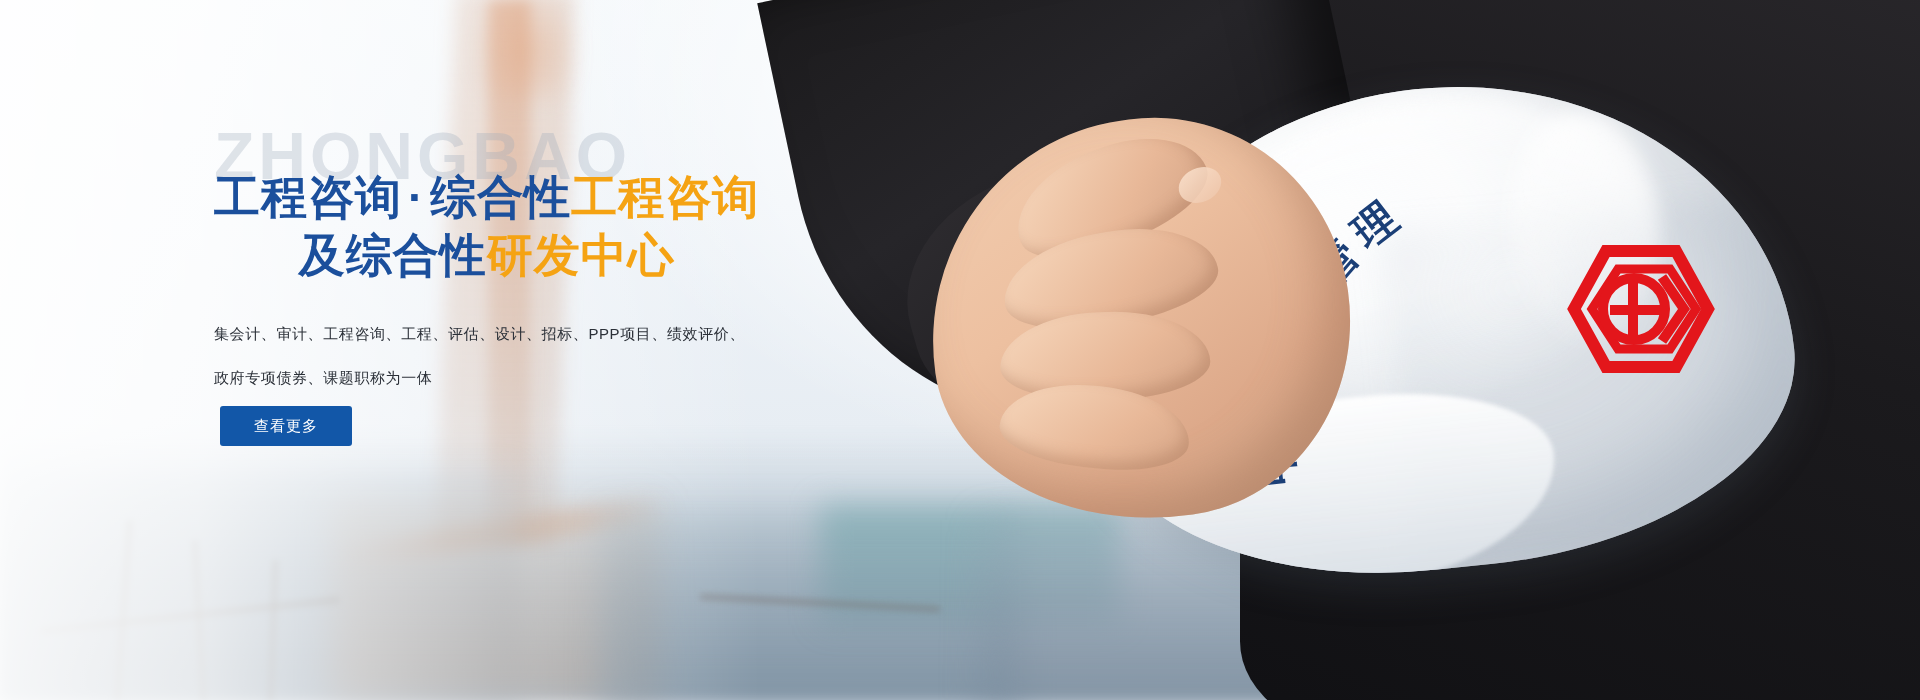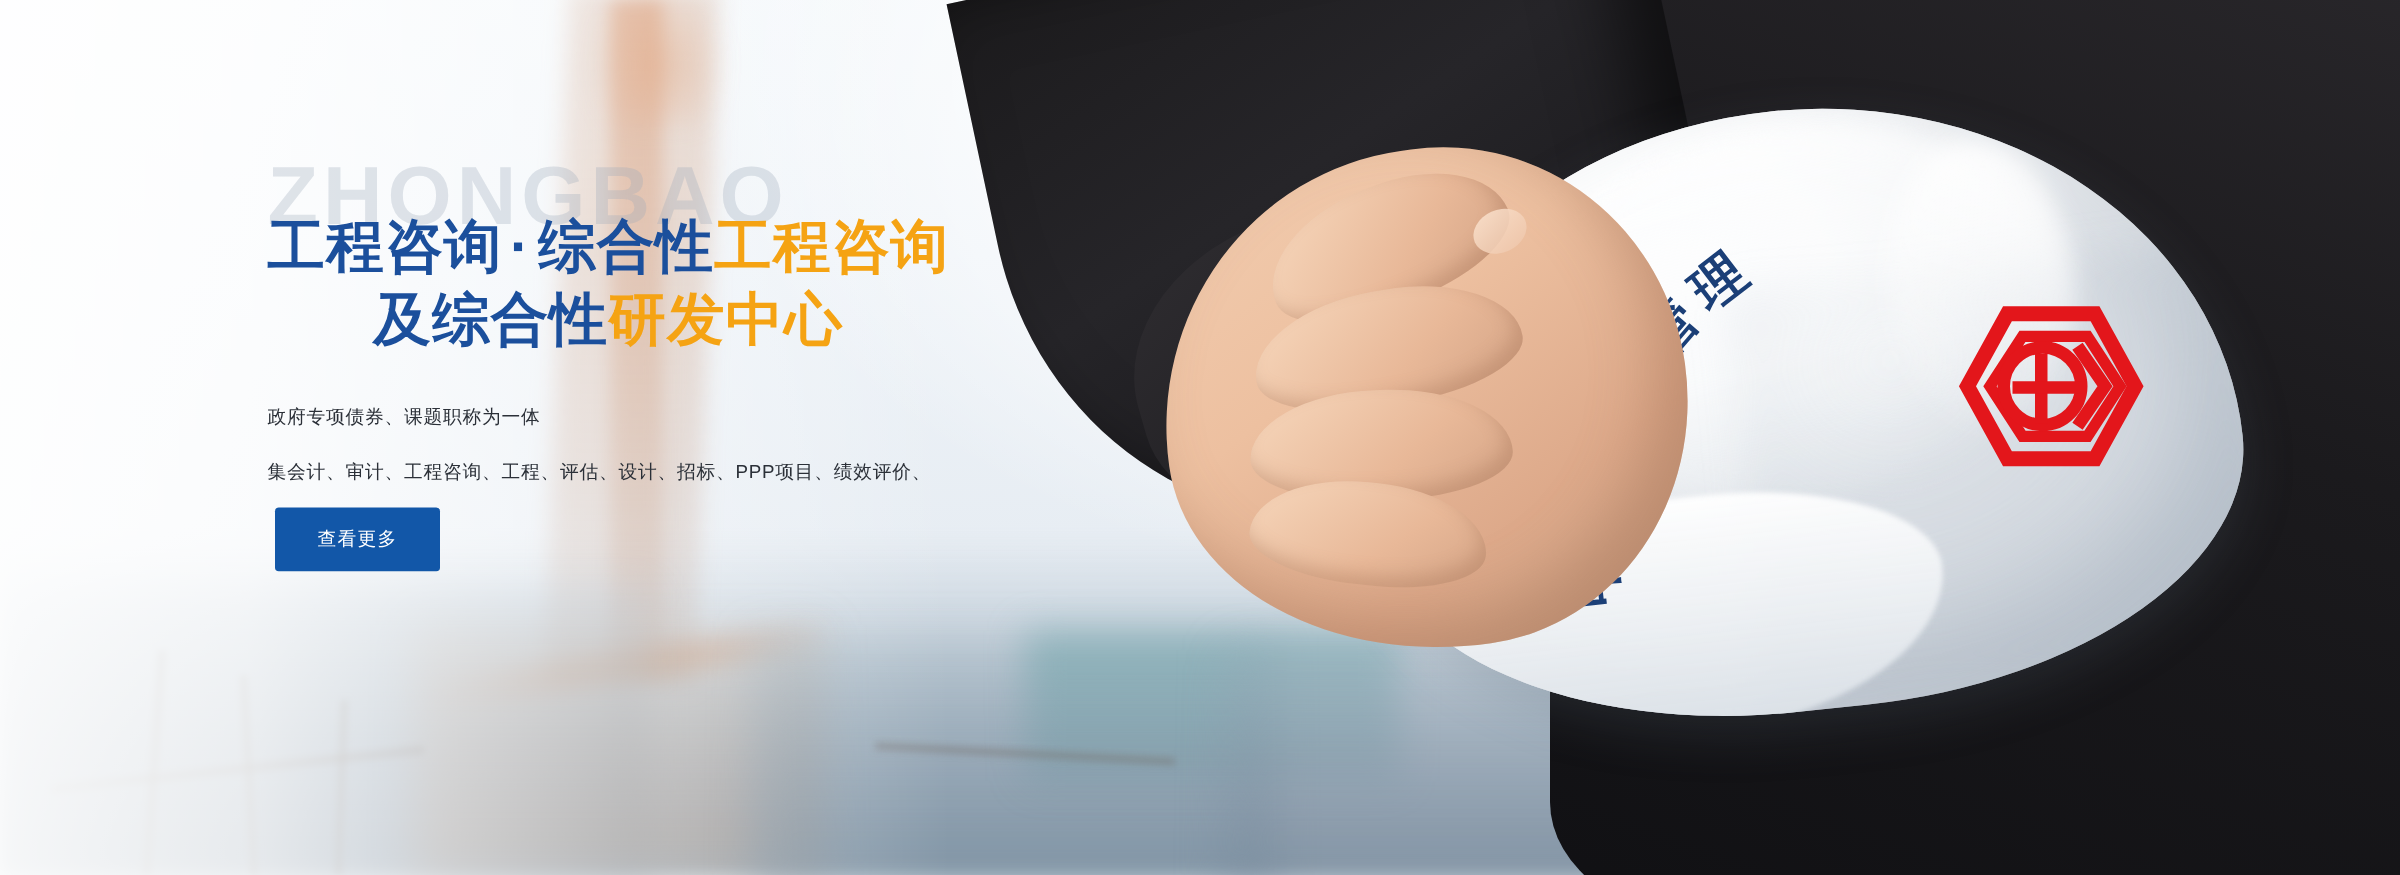--- a/index.html
+++ b/index.html
@@ -305,21 +305,21 @@
     color: #2b3038;
     letter-spacing: .6px;
   }
   .subtitle span { display: block; white-space: nowrap; }
 
   .cta {
     position: absolute;
     left: 220px;
     top: 406px;
     width: 132px;
-    height: 51px;
+    height: 40px;
     border: none;
     border-radius: 3px;
     background: #1257a8;
     color: #ffffff;
     font-family: "Liberation Sans", "DejaVu Sans", sans-serif;
     font-size: 15px;
     letter-spacing: 1px;
     cursor: pointer;
   }
 
@@ -394,22 +394,22 @@
   <div class="left-fade"></div>
 
   <div class="watermark">ZHONGBAO</div>
 
   <div class="headline">
     <span class="cl-blue">工程咨询</span><span class="dot-sep">·</span><span class="cl-blue">综合性</span><span class="cl-orange">工程咨询</span>
     <span class="l2"><span class="cl-blue">及综合性</span><span class="cl-orange">研发中心</span></span>
   </div>
 
   <div class="subtitle">
+    <span>集会计、审计、工程咨询、工程、评估、设计、招标、PPP项目、绩效评价、</span>
     <span>政府专项债券、课题职称为一体</span>
-    <span>集会计、审计、工程咨询、工程、评估、设计、招标、PPP项目、绩效评价、</span>
   </div>
 
   <button class="cta">查看更多</button>
 
   <div class="hand"></div>
   <div class="finger f1"></div>
   <div class="finger f2"></div>
   <div class="finger f3"></div>
   <div class="finger f4"></div>
   <div class="nail" style="left:1178px; top:168px; width:44px; height:34px; transform:rotate(-24deg);"></div>

